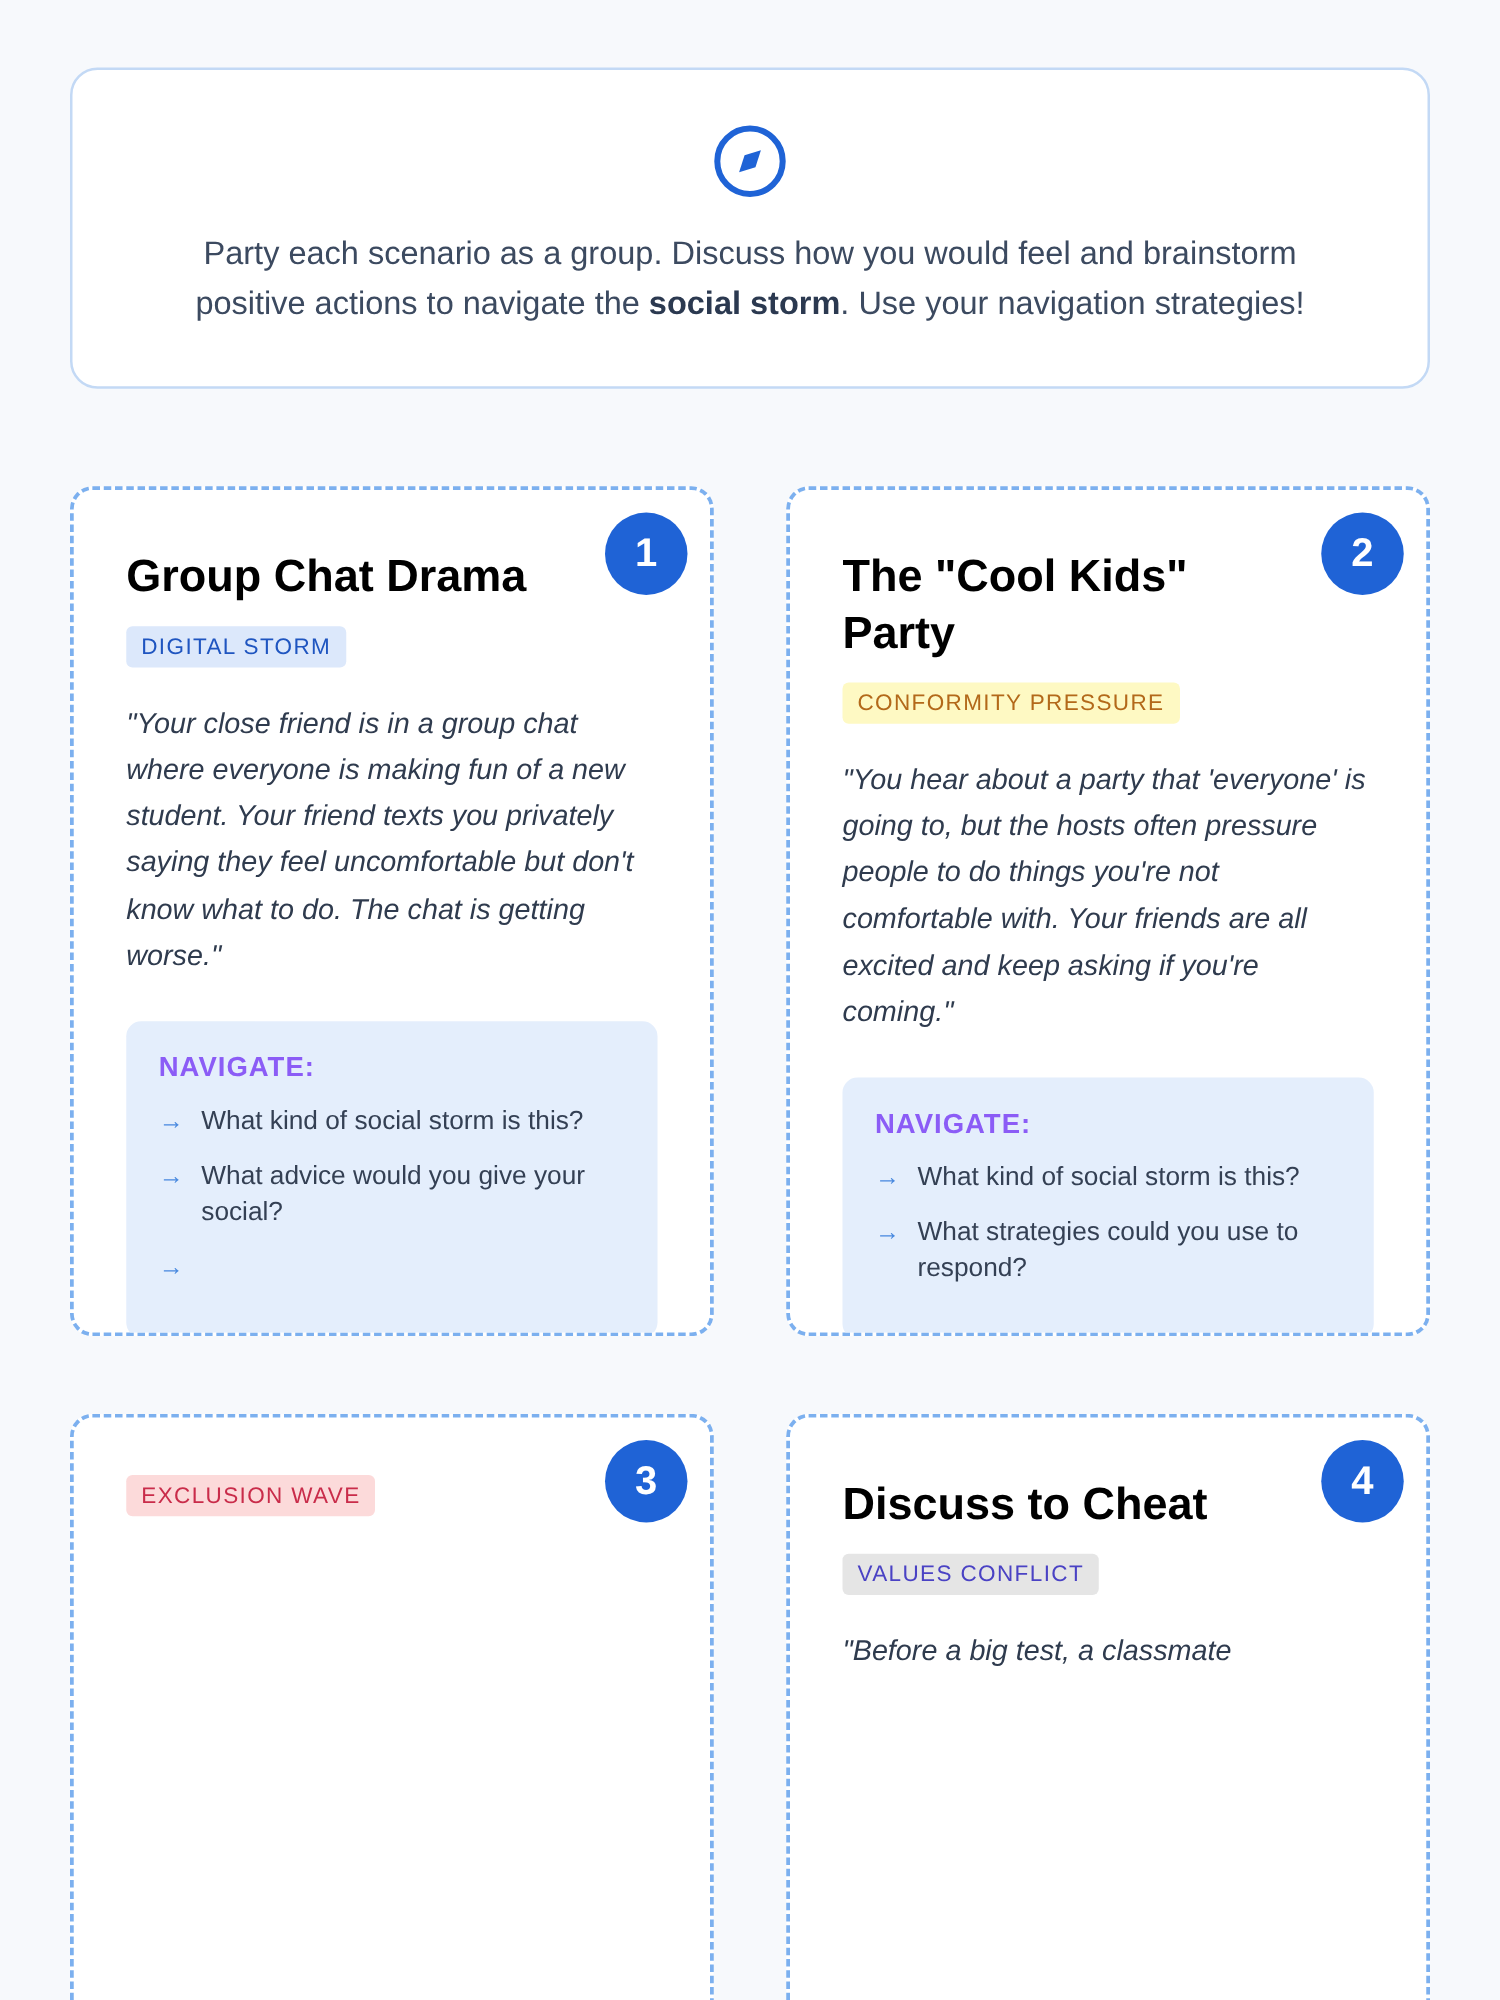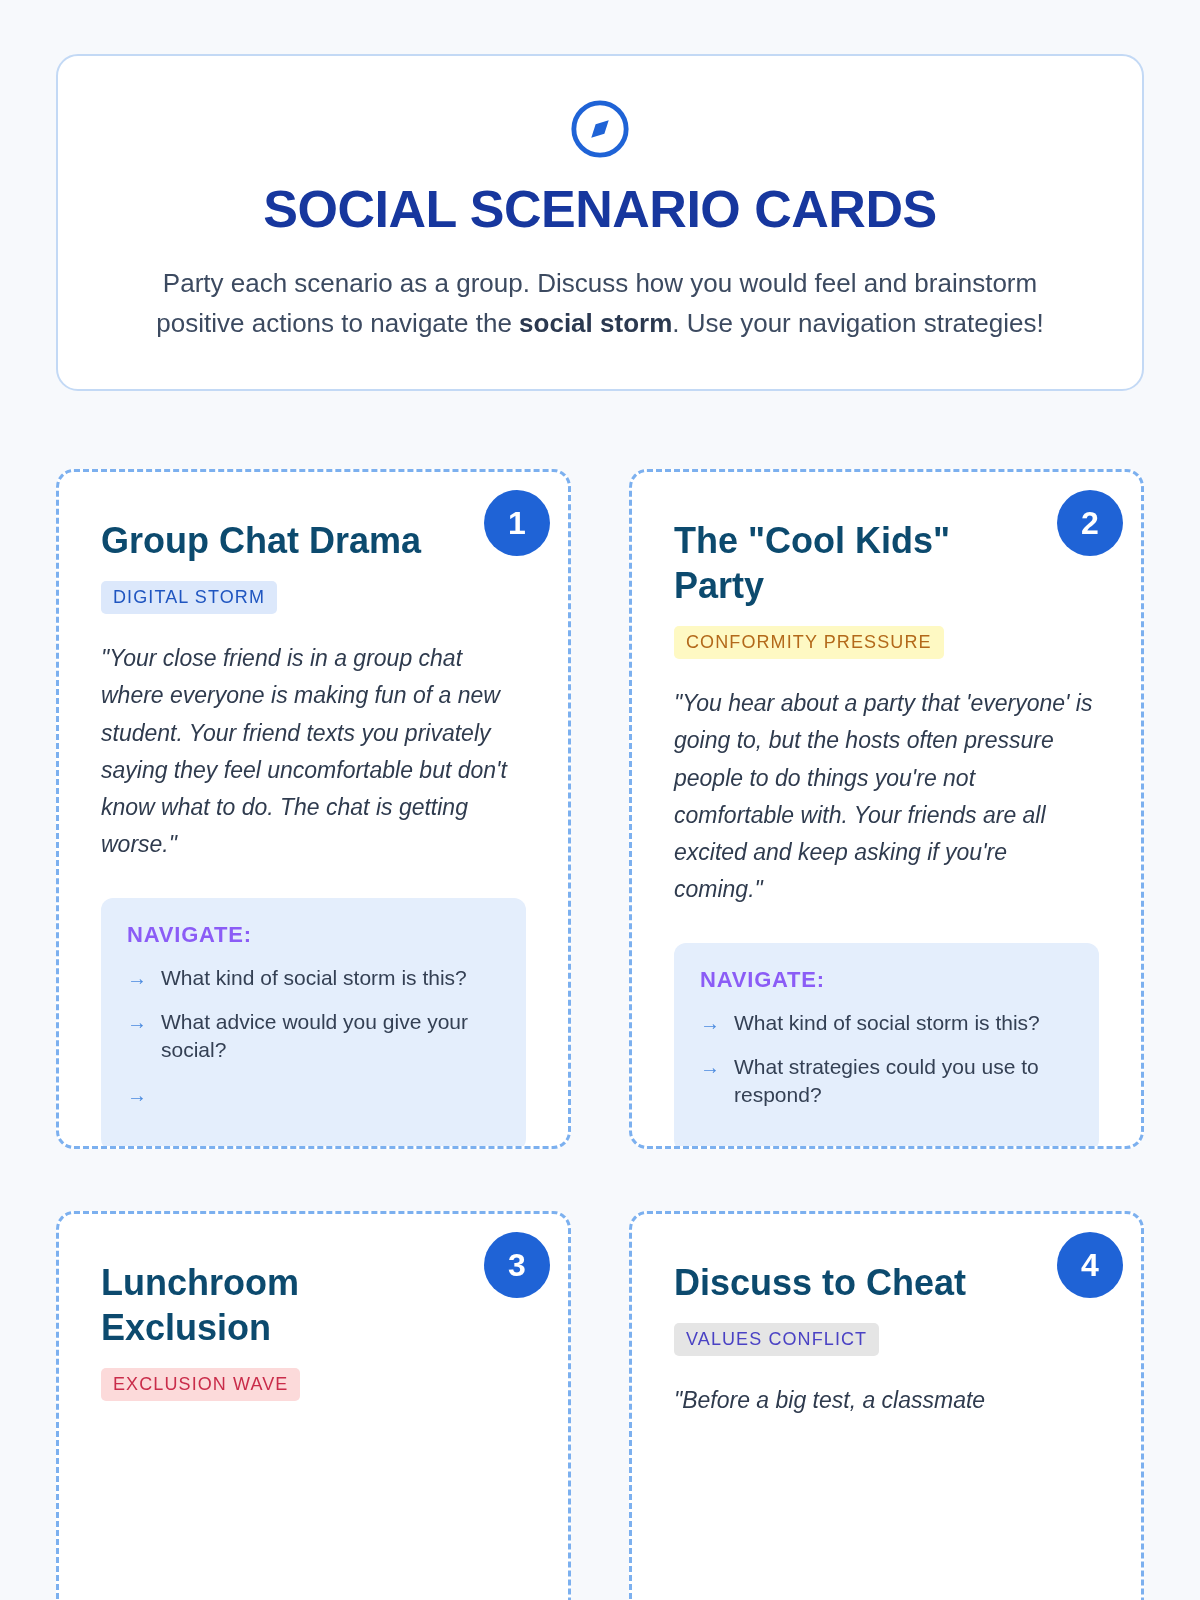--- a/index.html
+++ b/index.html
@@ -80,21 +80,21 @@
     font-size: 32px;
     font-weight: 700;
     display: flex;
     align-items: center;
     justify-content: center;
   }
   .card-title {
     font-size: 36px;
     line-height: 1.25;
     font-weight: 800;
-    color: #0c4a6e;
+    color: #000000;
     margin: 0 0 18px 0;
     max-width: 330px;
   }
   .tag {
     display: inline-block;
     font-size: 18px;
     font-weight: 400;
     letter-spacing: 1.1px;
     padding: 6px 12px;
     border-radius: 5px;
@@ -138,21 +138,20 @@
 </head>
 <body>
 
 <div class="header-card">
   <div class="compass-wrap">
     <svg class="compass-icon" viewBox="0 0 64 64">
       <circle cx="32" cy="32" r="27" fill="none" stroke="#1f63d6" stroke-width="5"></circle>
       <path d="M41 23 L36.5 37 L23 41 L27.5 27 Z" fill="#1f63d6"></path>
     </svg>
   </div>
-  <h1 class="header-title">SOCIAL SCENARIO CARDS</h1>
   <p class="header-sub"><span>Party each scenario as a group. Discuss how you would feel and brainstorm positive actions to navigate the </span><b>social storm</b><span>. Use your navigation strategies!</span></p>
 </div>
 
 <div class="cards-grid">
 
   <div class="scenario-card">
     <div class="card-number">1</div>
     <h2 class="card-title">Group Chat Drama</h2>
     <span class="tag tag-digital">DIGITAL STORM</span>
     <p class="card-quote">"Your close friend is in a group chat where everyone is making fun of a new student. Your friend texts you privately saying they feel uncomfortable but don't know what to do. The chat is getting worse."</p>
@@ -189,21 +188,20 @@
         <li class="q-item">
             <span class="q-arrow">→</span>
             <span>What strategies could you use to respond?</span>
           </li>
       </ul>
     </div>
   </div>
 
   <div class="scenario-card">
     <div class="card-number">3</div>
-    <h2 class="card-title">Lunchroom Exclusion</h2>
     <span class="tag tag-exclusion">EXCLUSION WAVE</span>
   </div>
 
   <div class="scenario-card">
     <div class="card-number">4</div>
     <h2 class="card-title">Discuss to Cheat</h2>
     <span class="tag tag-values">VALUES CONFLICT</span>
     <p class="card-quote">"Before a big test, a classmate</p>
   </div>
 

